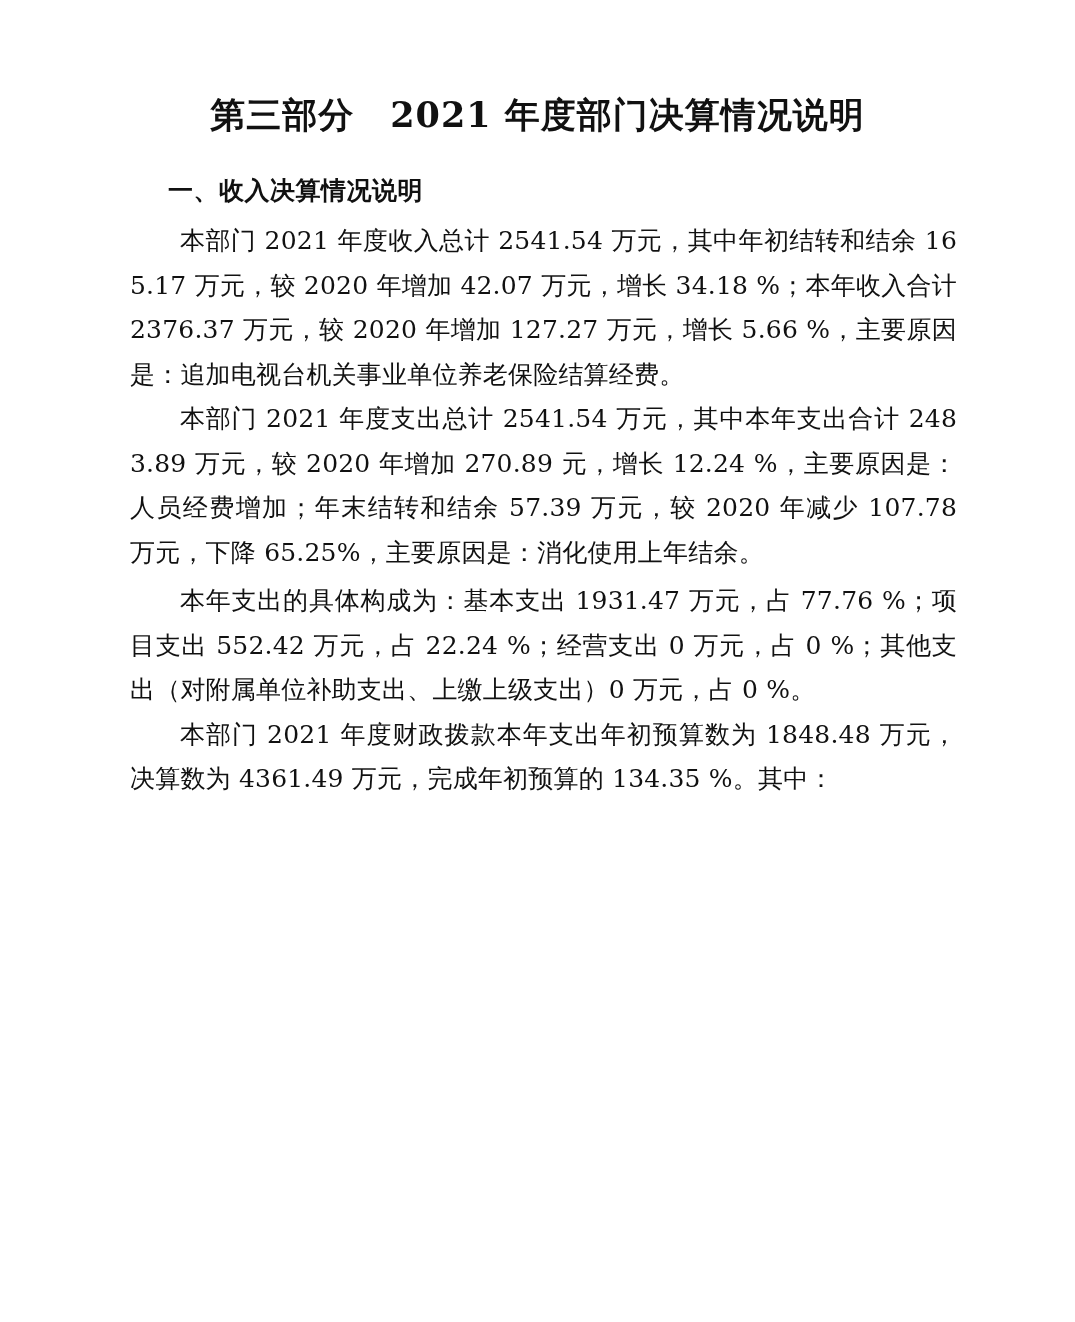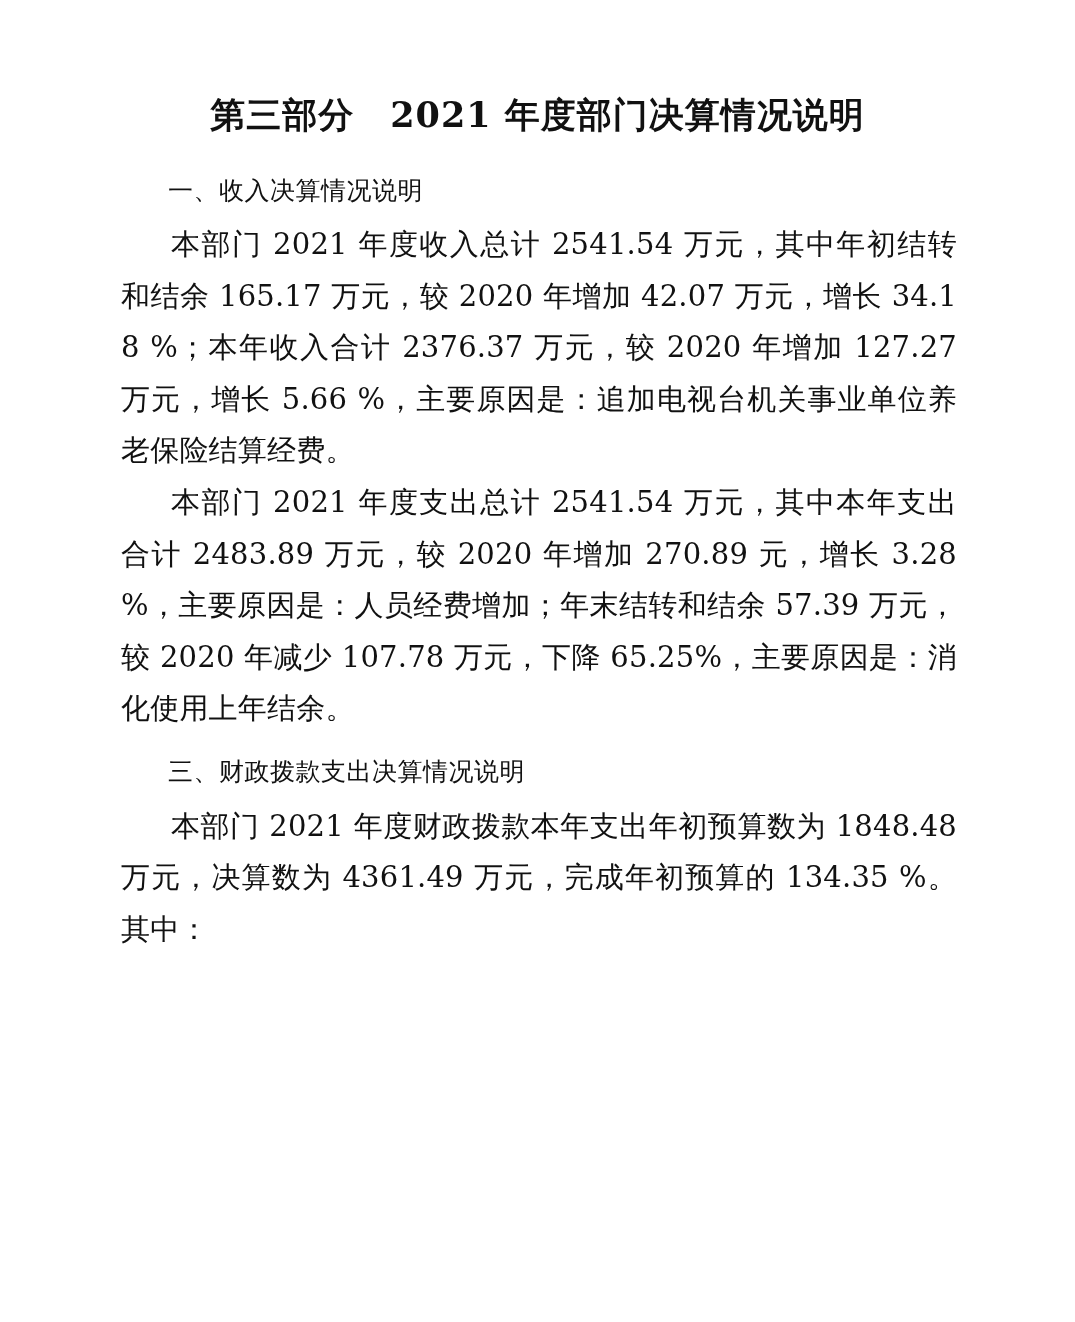--- a/index.html
+++ b/index.html
@@ -22,30 +22,30 @@
     text-align: center;
     font-size: 35px;
     font-weight: bold;
     letter-spacing: 1px;
     margin: 0 0 34px 0;
     line-height: 1.3;
     white-space: pre;
   }
   .section-heading {
     font-size: 25px;
-    font-weight: normal;
-    margin: 18px 0 10px 0;
+    font-weight: bold;
+    margin: 8px 0 10px 0;
     text-indent: 50px;
     line-height: 1.5;
     letter-spacing: 0.5px;
   }
   .para {
-    font-size: 29px;
+    font-size: 25px;
     line-height: 1.78;
-    margin: 0 0 4px 3px;
+    margin: 0 0 4px 12px;
     text-indent: 50px;
     text-align: justify;
     text-align-last: left;
     letter-spacing: 0.2px;
     word-break: break-all;
   }
   .para:last-child { margin-bottom: 0; }
 </style>
 </head>
 <body>
@@ -53,21 +53,21 @@
 <div class="page">
 
   <h1 class="doc-title">第三部分　2021 年度部门决算情况说明</h1>
 
   <div>
     <div class="section-heading">一、收入决算情况说明</div>
     <p class="para">本部门 2021 年度收入总计 2541.54 万元，其中年初结转和结余 165.17 万元，较 2020 年增加 42.07 万元，增长 34.18 %；本年收入合计 2376.37 万元，较 2020 年增加 127.27 万元，增长 5.66 %，主要原因是：追加电视台机关事业单位养老保险结算经费。</p>
   </div>
 
   <div>
-    <p class="para">本部门 2021 年度支出总计 2541.54 万元，其中本年支出合计 2483.89 万元，较 2020 年增加 270.89 元，增长 3.28 %，主要原因是：人员经费增加；年末结转和结余 57.39 万元，较 2020 年减少 107.78 万元，下降 65.25%，主要原因是：消化使用上年结余。</p>
+    <p class="para">本部门 2021 年度支出总计 2541.54 万元，其中本年支出合计 2483.89 万元，较 2020 年增加 270.89 元，增长 12.24 %，主要原因是：人员经费增加；年末结转和结余 57.39 万元，较 2020 年减少 107.78 万元，下降 65.25%，主要原因是：消化使用上年结余。</p>
+    <p class="para">本年支出的具体构成为：基本支出 1931.47 万元，占 77.76 %；项目支出 552.42 万元，占 22.24 %；经营支出 0 万元，占 0 %；其他支出（对附属单位补助支出、上缴上级支出）0 万元，占 0 %。</p>
   </div>
 
   <div>
-    <div class="section-heading">三、财政拨款支出决算情况说明</div>
     <p class="para">本部门 2021 年度财政拨款本年支出年初预算数为 1848.48 万元，决算数为 4361.49 万元，完成年初预算的 134.35 %。其中：</p>
   </div>
 
 </div>
 
 </body></html>

